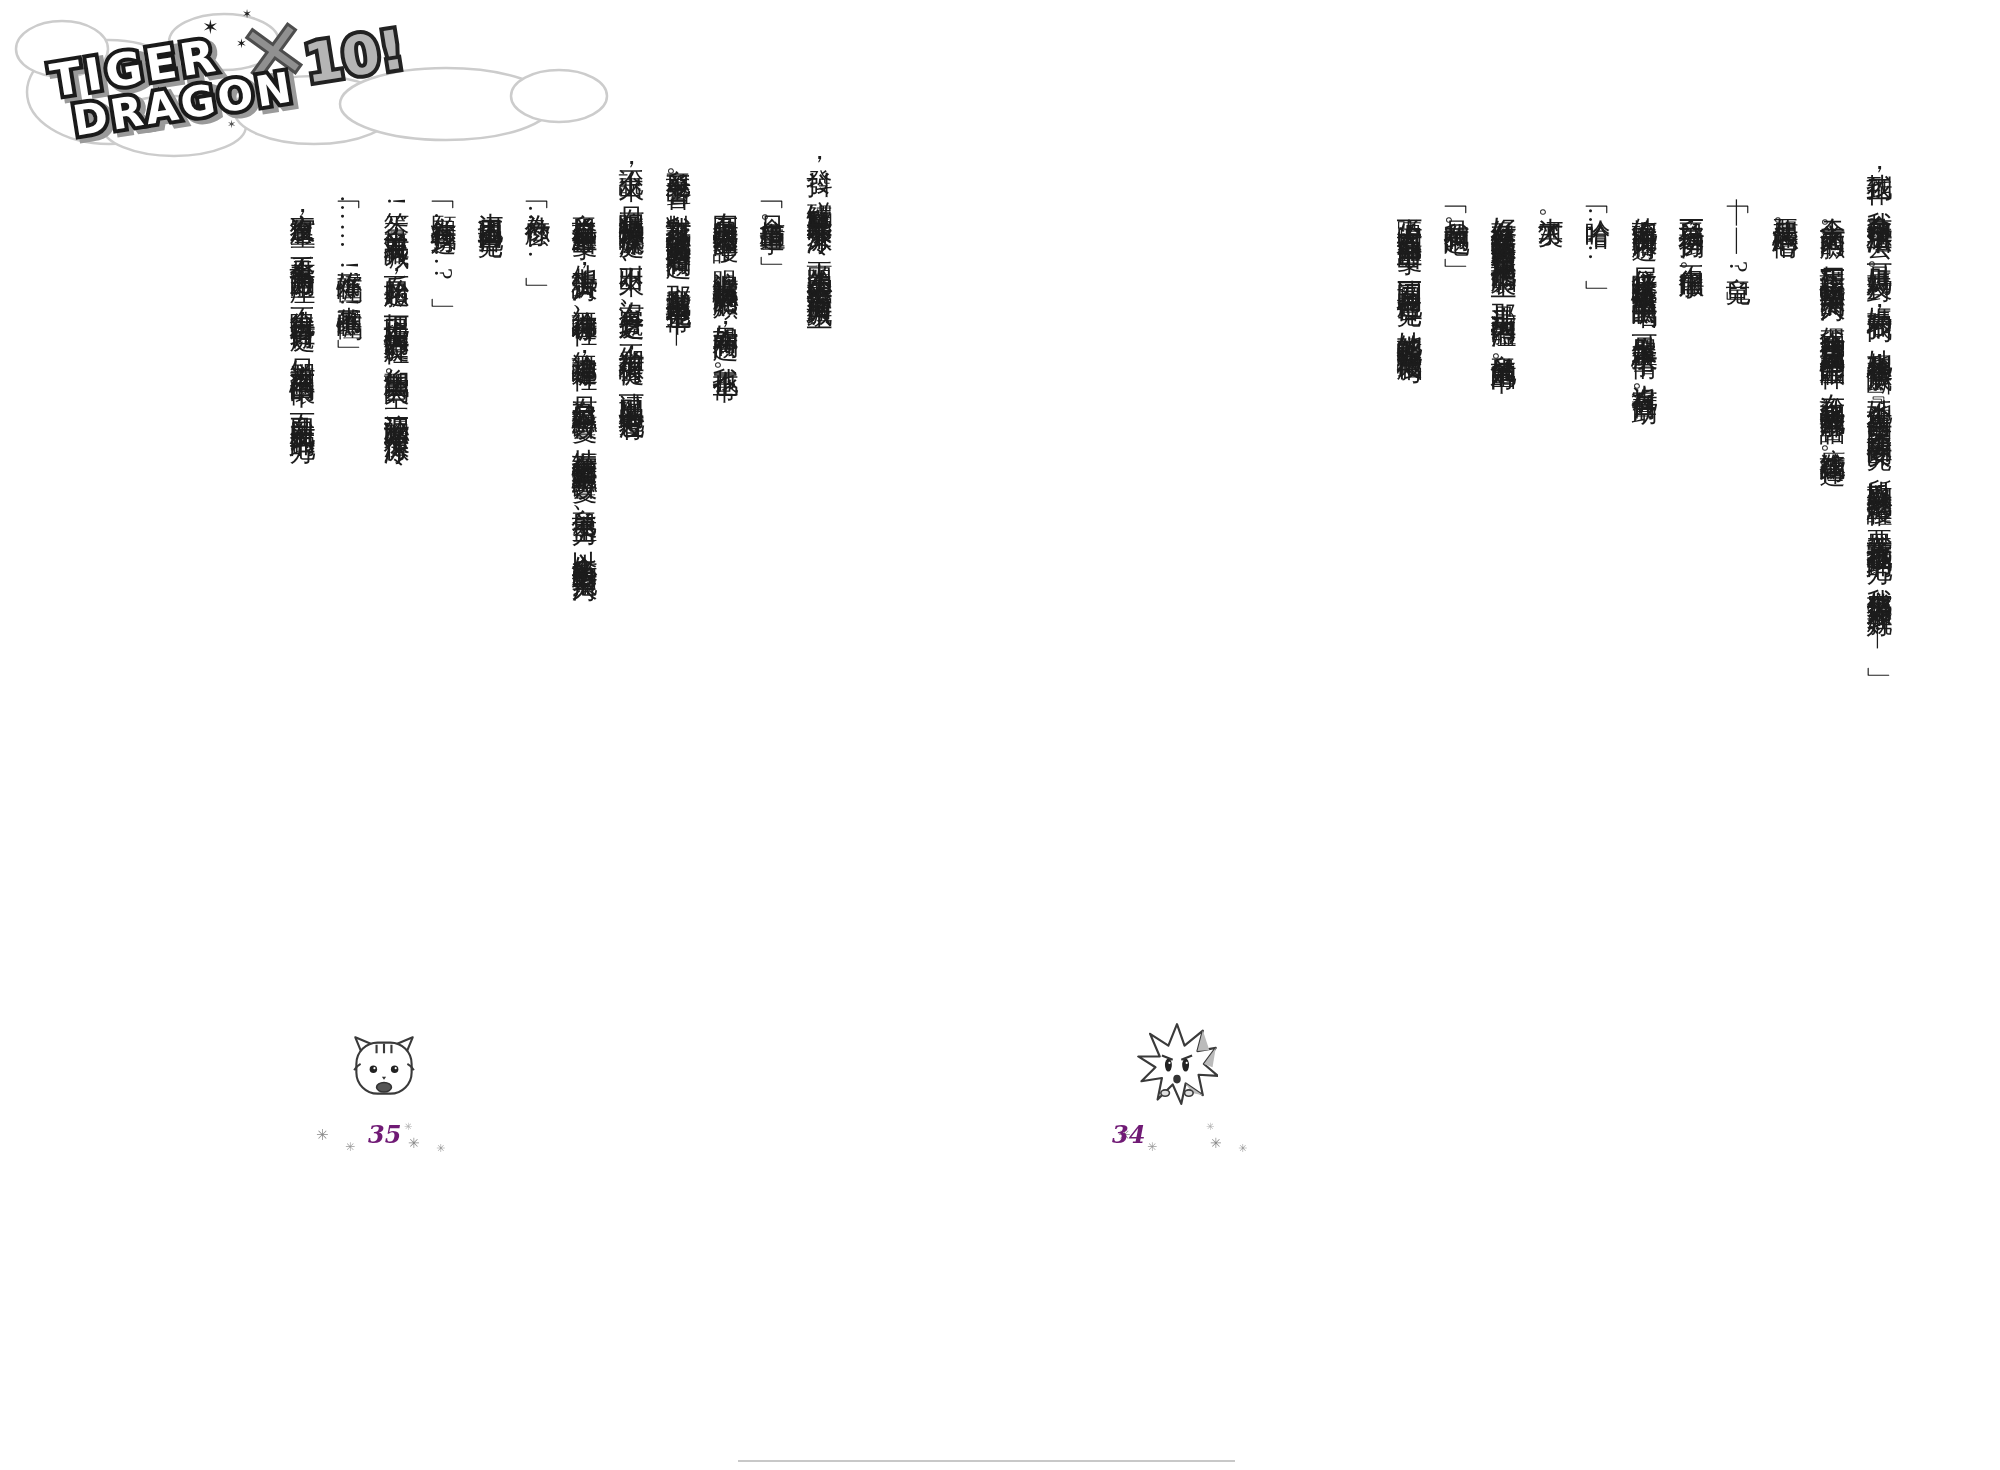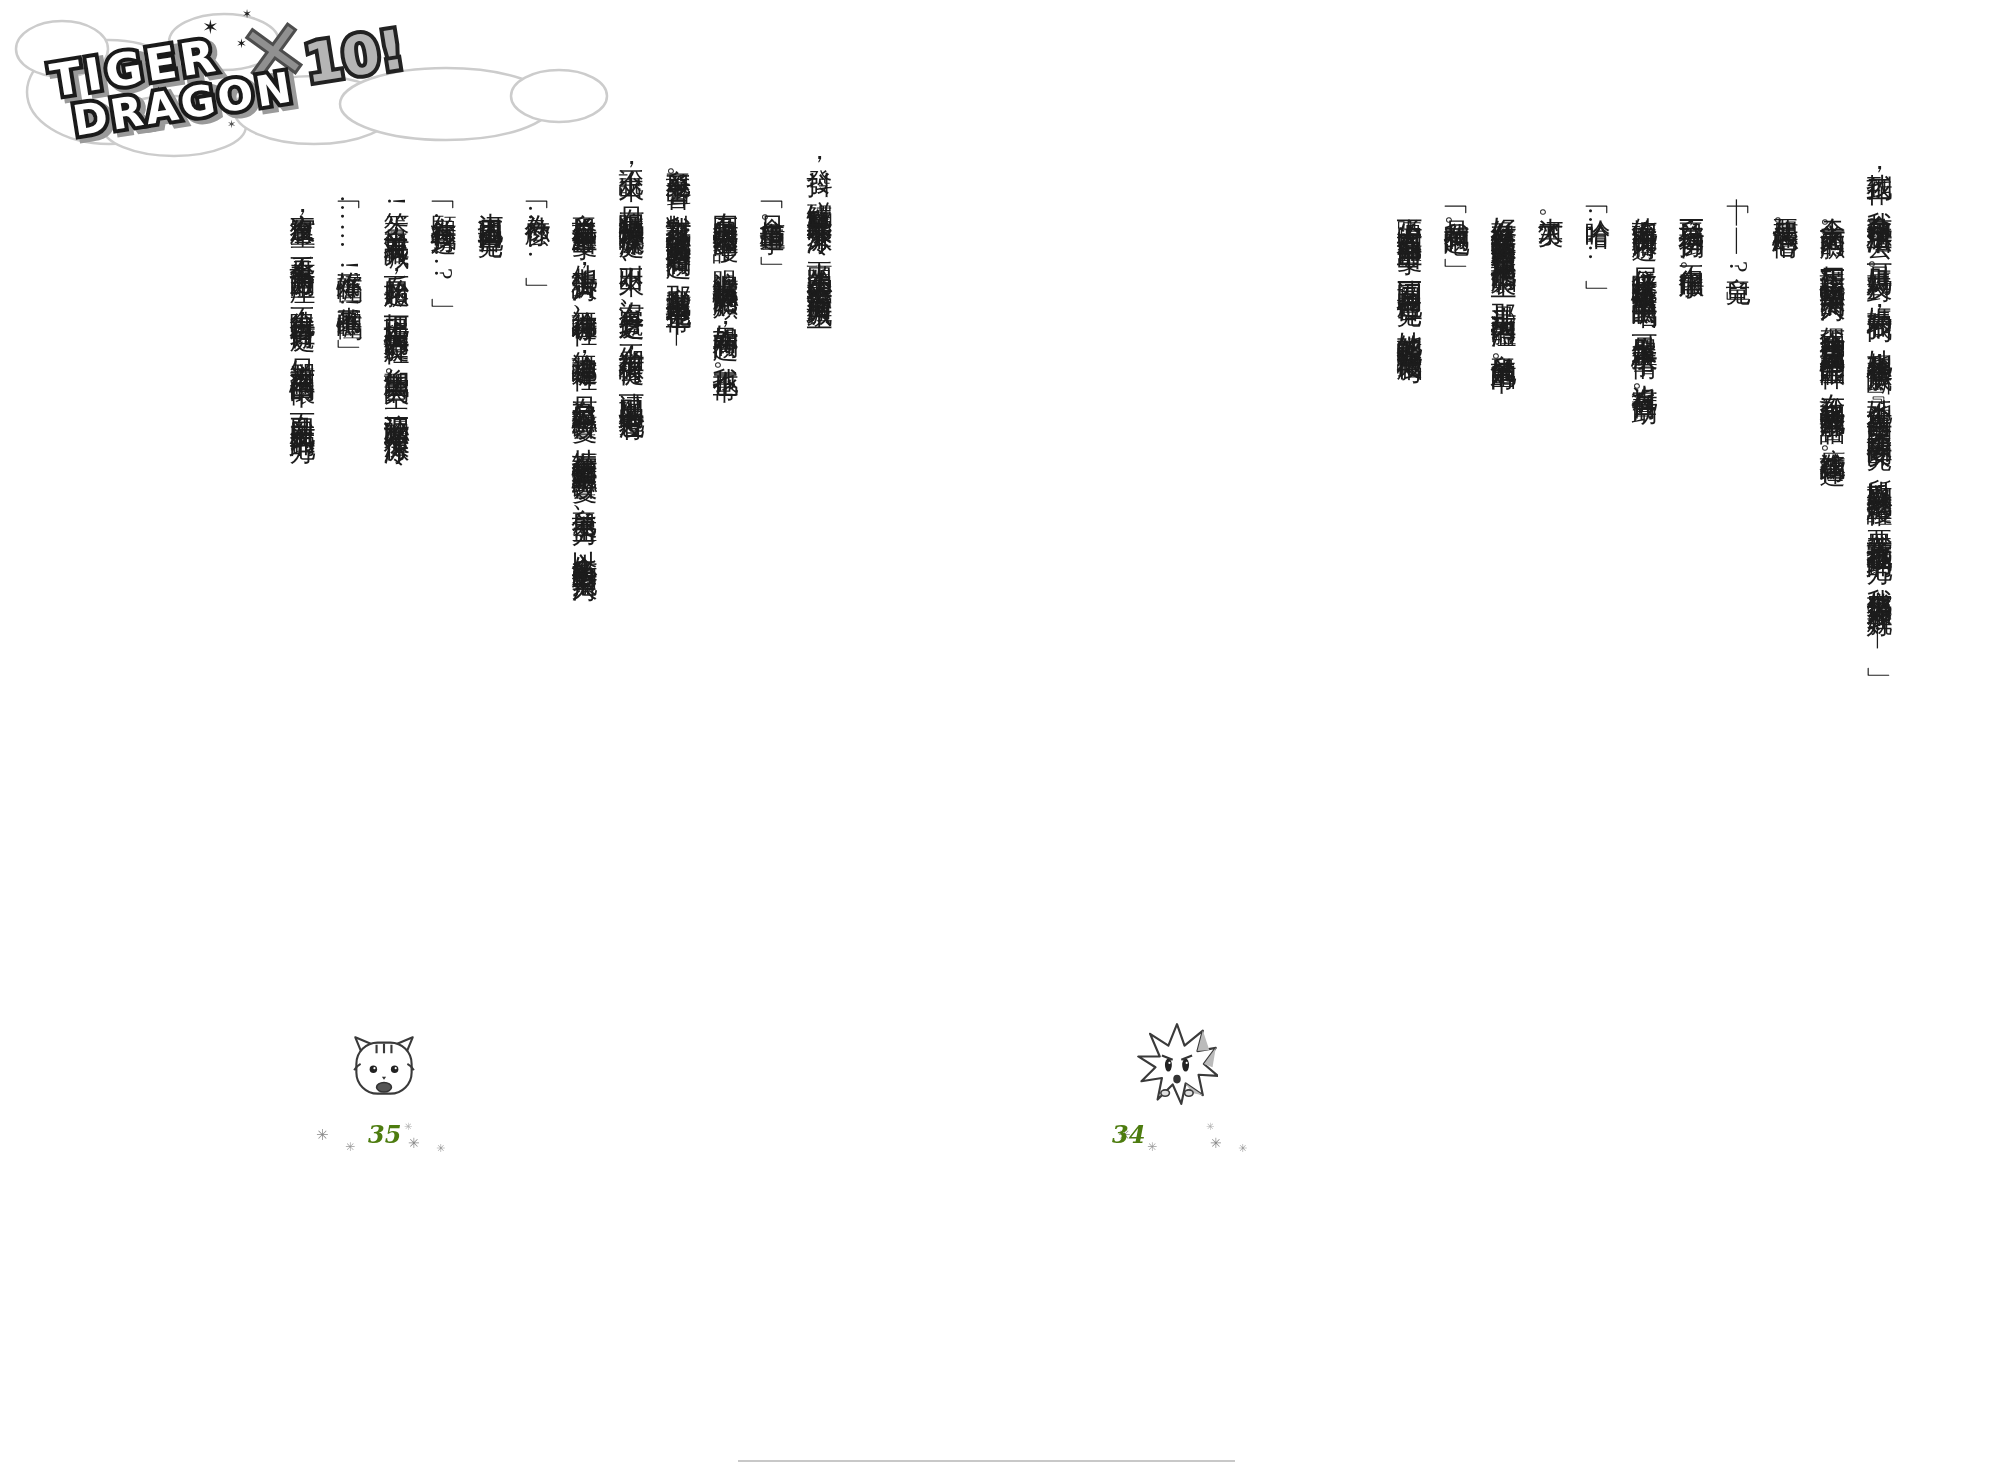--- a/index.html
+++ b/index.html
@@ -23,21 +23,21 @@
   .pt-left{top:148px;right:1157px;}
 
   
   .logo-wrap{position:absolute;left:14px;top:4px;width:620px;height:170px;}
 
   
   .mascot{position:absolute;}
   .pagenum{
     position:absolute;
     font-family:"DejaVu Serif","Liberation Serif",serif;
-    font-style:italic;font-weight:bold;font-size:24px;color:#4d7c0f;
+    font-style:italic;font-weight:bold;font-size:24px;color:#701a75;
   }
   .star{
     position:absolute;
     font-family:"DejaVu Sans","Liberation Sans",sans-serif;
     line-height:1;
   }
 
   .fold-line{position:absolute;left:738px;top:1460px;width:497px;height:2px;background:#c8c8c8;}
 </style>
 </head>

